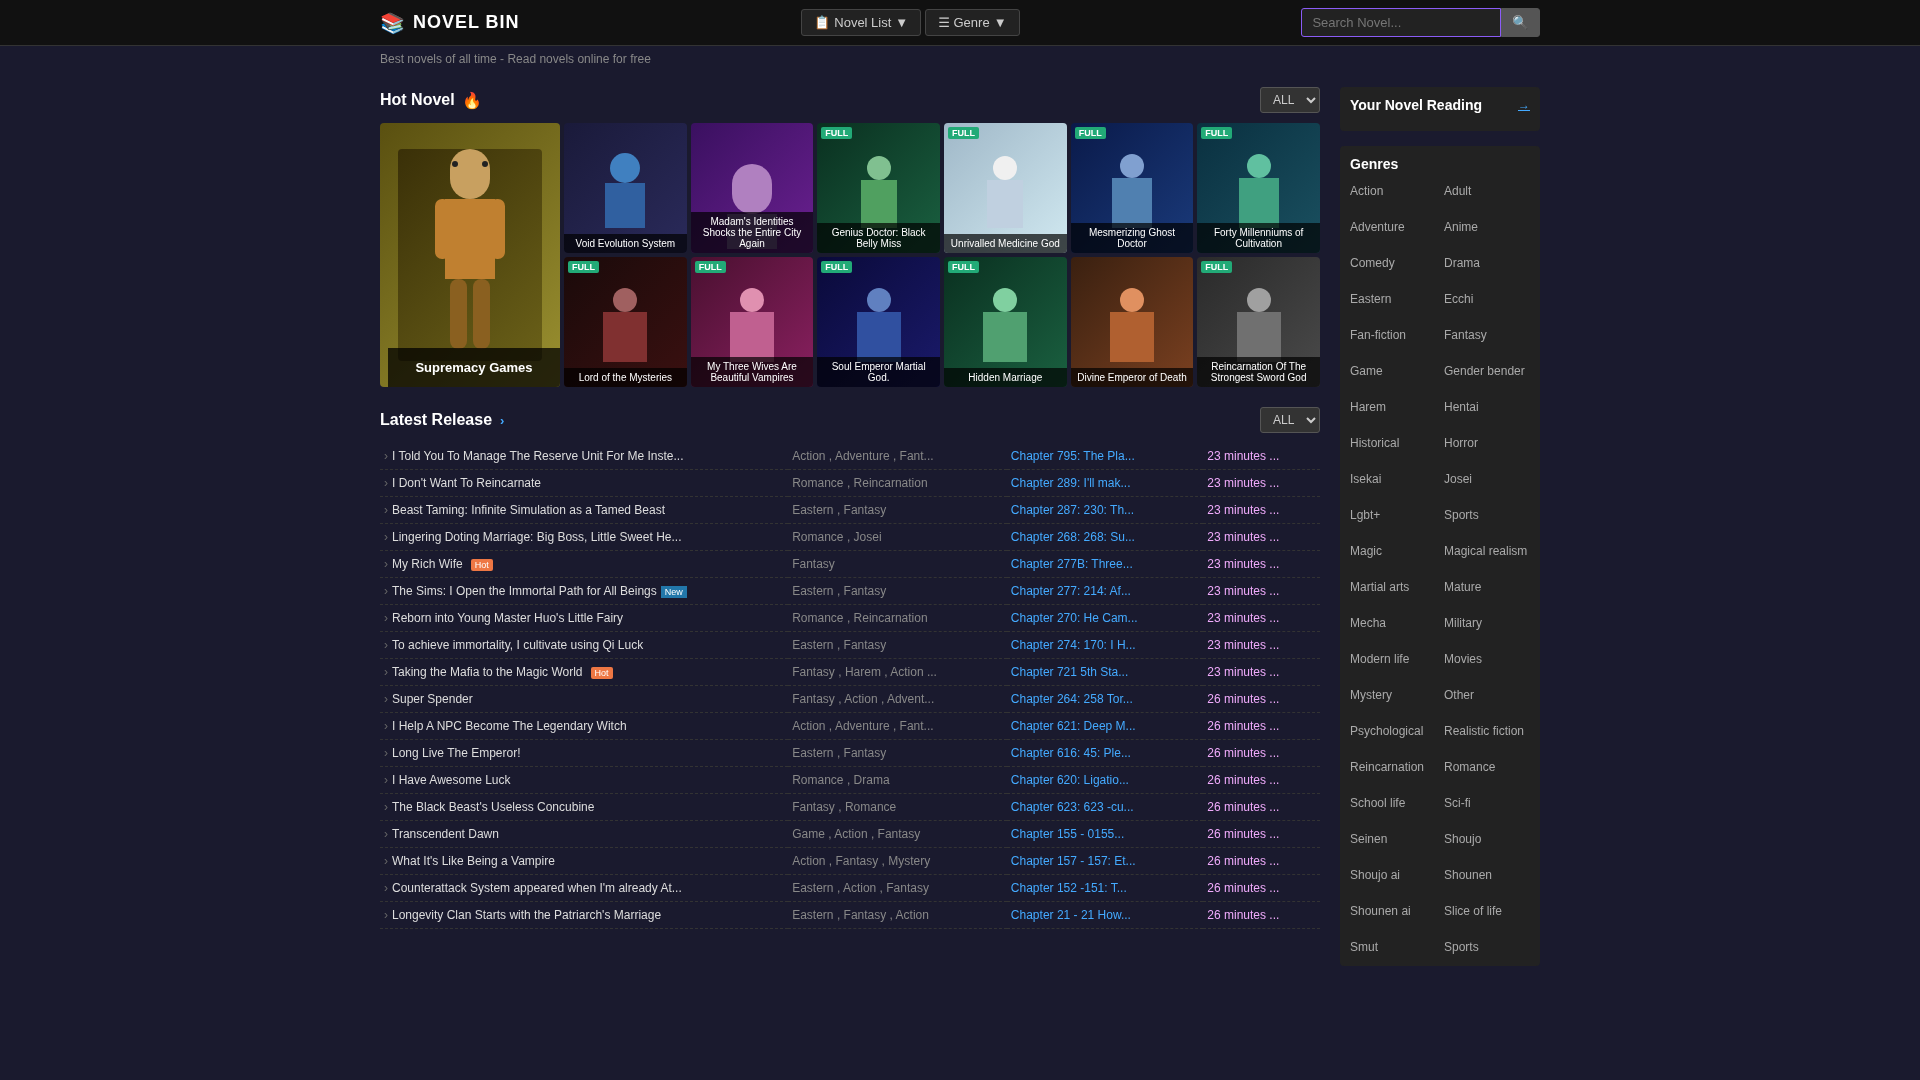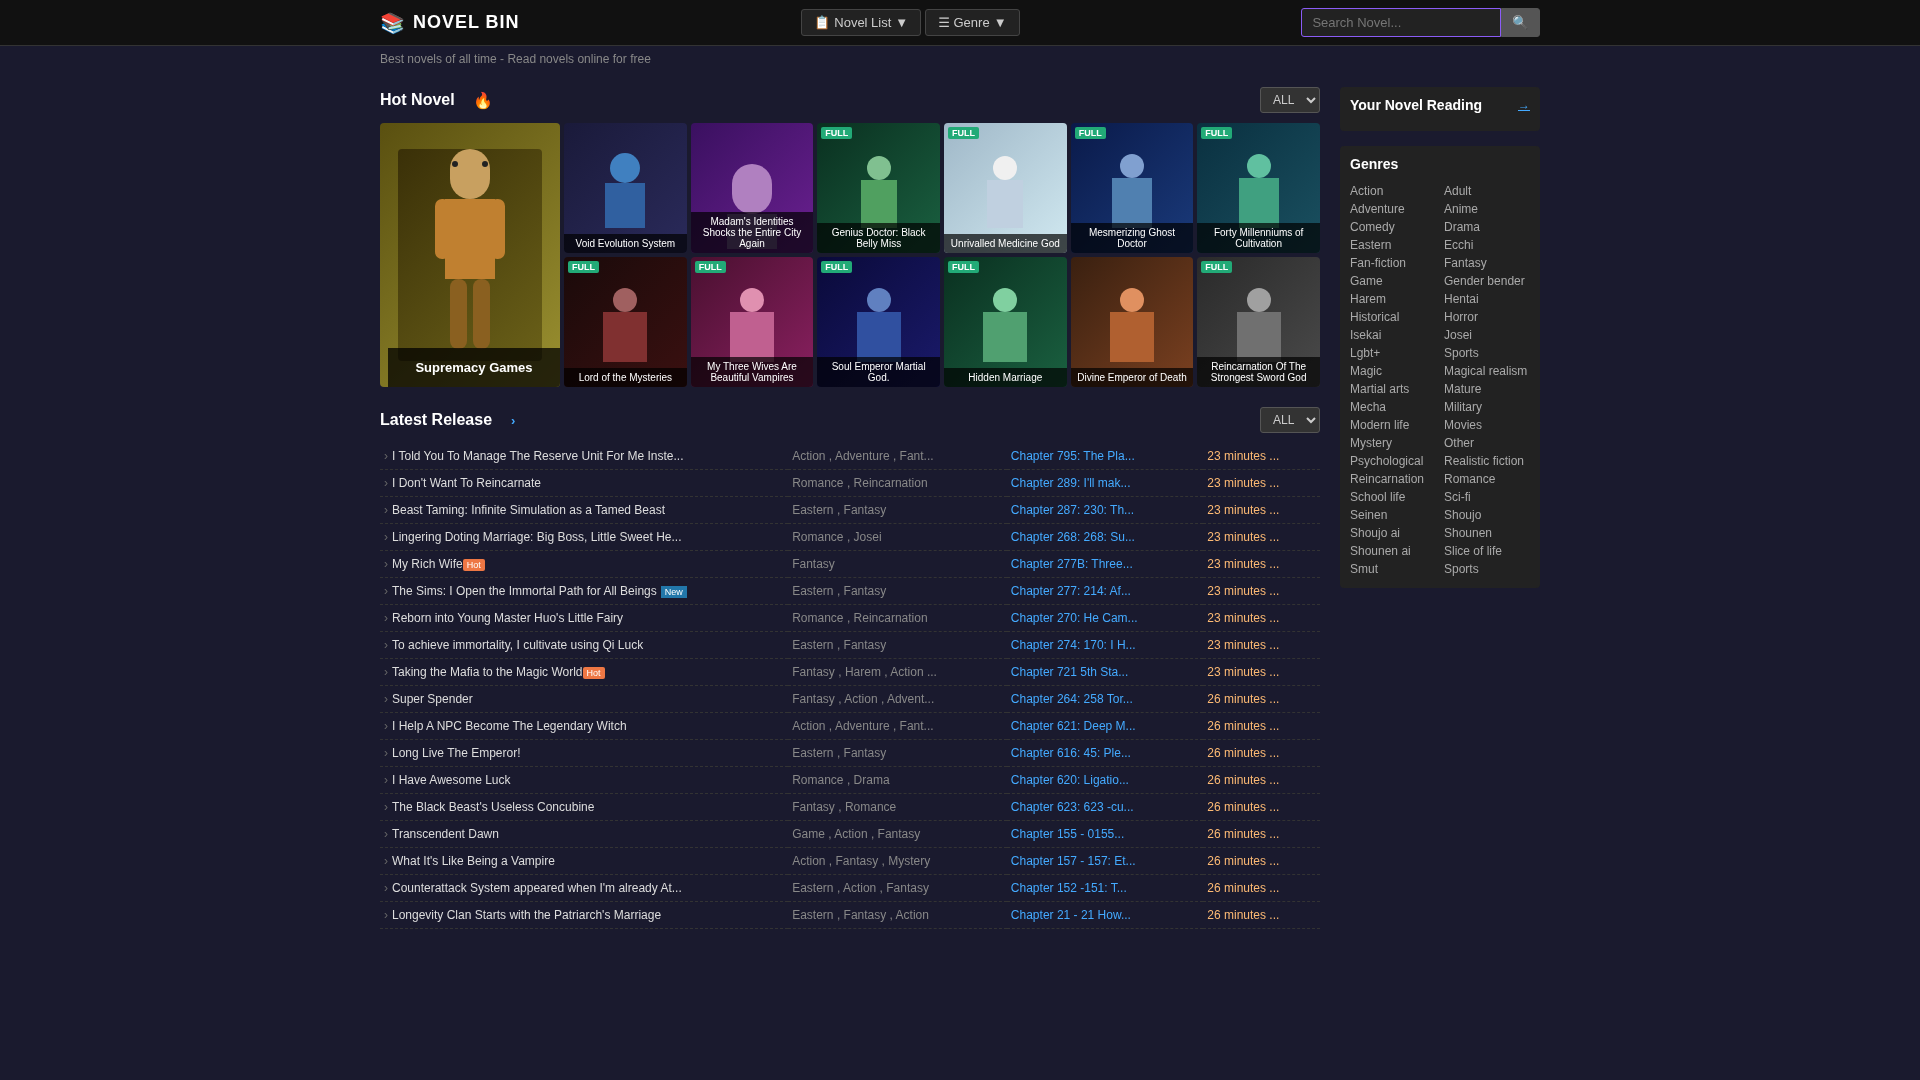--- a/index.html
+++ b/index.html
@@ -19,21 +19,21 @@
     
     #subheader { max-width: 1200px; margin: 0 auto; padding: 6px 20px; color: #888; font-size: 12px; }
     
     
     #main { max-width: 1200px; margin: 0 auto; padding: 15px 20px; display: flex; gap: 20px; }
     #content { flex: 1; }
     #sidebar { width: 200px; flex-shrink: 0; }
     
     
     .section-header { display: flex; justify-content: space-between; align-items: center; margin-bottom: 10px; }
-    .section-title { color: #fff; font-size: 16px; font-weight: bold; display: flex; align-items: center; gap: 19px; }
+    .section-title { color: #fff; font-size: 16px; font-weight: bold; display: flex; align-items: center; gap: 8px; }
     .section-select { background: #333; color: #ccc; border: 1px solid #555; padding: 4px 8px; border-radius: 3px; font-size: 12px; }
     
     #hot-novel-grid { display: grid; grid-template-columns: 180px repeat(6, 1fr); grid-template-rows: repeat(2, 130px); gap: 4px; margin-bottom: 20px; }
     .hot-novel-featured { grid-row: 1 / 3; position: relative; border-radius: 4px; overflow: hidden; cursor: pointer; }
     .hot-novel-item { position: relative; border-radius: 4px; overflow: hidden; cursor: pointer; }
     .novel-label { position: absolute; bottom: 0; left: 0; right: 0; background: rgba(0,0,0,0.7); color: #fff; font-size: 10px; padding: 4px 6px; text-align: center; }
     .novel-badge { position: absolute; top: 4px; left: 4px; background: #2a7; color: #fff; font-size: 9px; padding: 1px 4px; border-radius: 2px; font-weight: bold; }
     .novel-badge-full { background: #2a7; }
     .featured-label { position: absolute; bottom: 0; left: 8px; right: 0; background: rgba(0,0,0,0.75); color: #fff; font-size: 13px; padding: 12px; text-align: center; font-weight: bold; }
     
@@ -49,33 +49,33 @@
     .bg-gray { background: linear-gradient(135deg, #2a2a2a, #4a4a4a); }
     .bg-pink { background: linear-gradient(135deg, #4a1030, #8a2060); }
     .bg-navy { background: linear-gradient(135deg, #0a0a3a, #1a1a6a); }
     
     #latest-table { width: 100%; border-collapse: collapse; font-size: 12px; }
     #latest-table tr { border-bottom: 1px dashed #333; }
     #latest-table td { padding: 6px 4px; }
     .novel-title-cell { color: #ddd; max-width: 280px; white-space: nowrap; overflow: hidden; text-overflow: ellipsis; cursor: pointer; }
     .genre-cell { color: #888; max-width: 150px; white-space: nowrap; overflow: hidden; text-overflow: ellipsis; }
     .chapter-cell { color: #4af; max-width: 160px; white-space: nowrap; overflow: hidden; text-overflow: ellipsis; cursor: pointer; }
-    .time-cell { color: #fdba74; white-space: nowrap; }
-    .hot-badge { background: #e74; color: #fff; font-size: 9px; padding: 1px 4px; border-radius: 2px; margin-left: 0; }
+    .time-cell { color: #f0abfc; white-space: nowrap; }
+    .hot-badge { background: #e74; color: #fff; font-size: 9px; padding: 1px 4px; border-radius: 2px; margin-left: 8px; }
     .new-badge { background: #27a; color: #fff; font-size: 9px; padding: 1px 4px; border-radius: 0; margin-left: 4px; }
     .arrow-icon { color: #666; margin-right: 4px; }
     
     
     #your-reading { background: #222; border-radius: 4px; padding: 10px; margin-bottom: 15px; }
     #your-reading-title { color: #fff; font-size: 14px; font-weight: bold; margin-bottom: 8px; display: flex; justify-content: space-between; align-items: center; }
     #your-reading-title a { color: #4af; font-size: 12px; }
     
     #genres-section { background: #222; border-radius: 4px; padding: 10px; }
     #genres-title { color: #fff; font-size: 14px; font-weight: bold; margin-bottom: 10px; }
-    #genres-grid { display: grid; grid-template-columns: 1fr 1fr; gap: 0 8px; }
+    #genres-grid { display: grid; grid-template-columns: 1fr 1fr; gap: 18px 8px; }
     .genre-item { color: #aaa; font-size: 12px; cursor: pointer; padding: 2px 0; }
   </style>
 </head>
 <body>
 
 <div id="header">
   <div id="header-inner">
     <div id="logo-area">
       <span id="logo-icon">📚</span>
       <span id="logo-text">NOVEL BIN</span>

